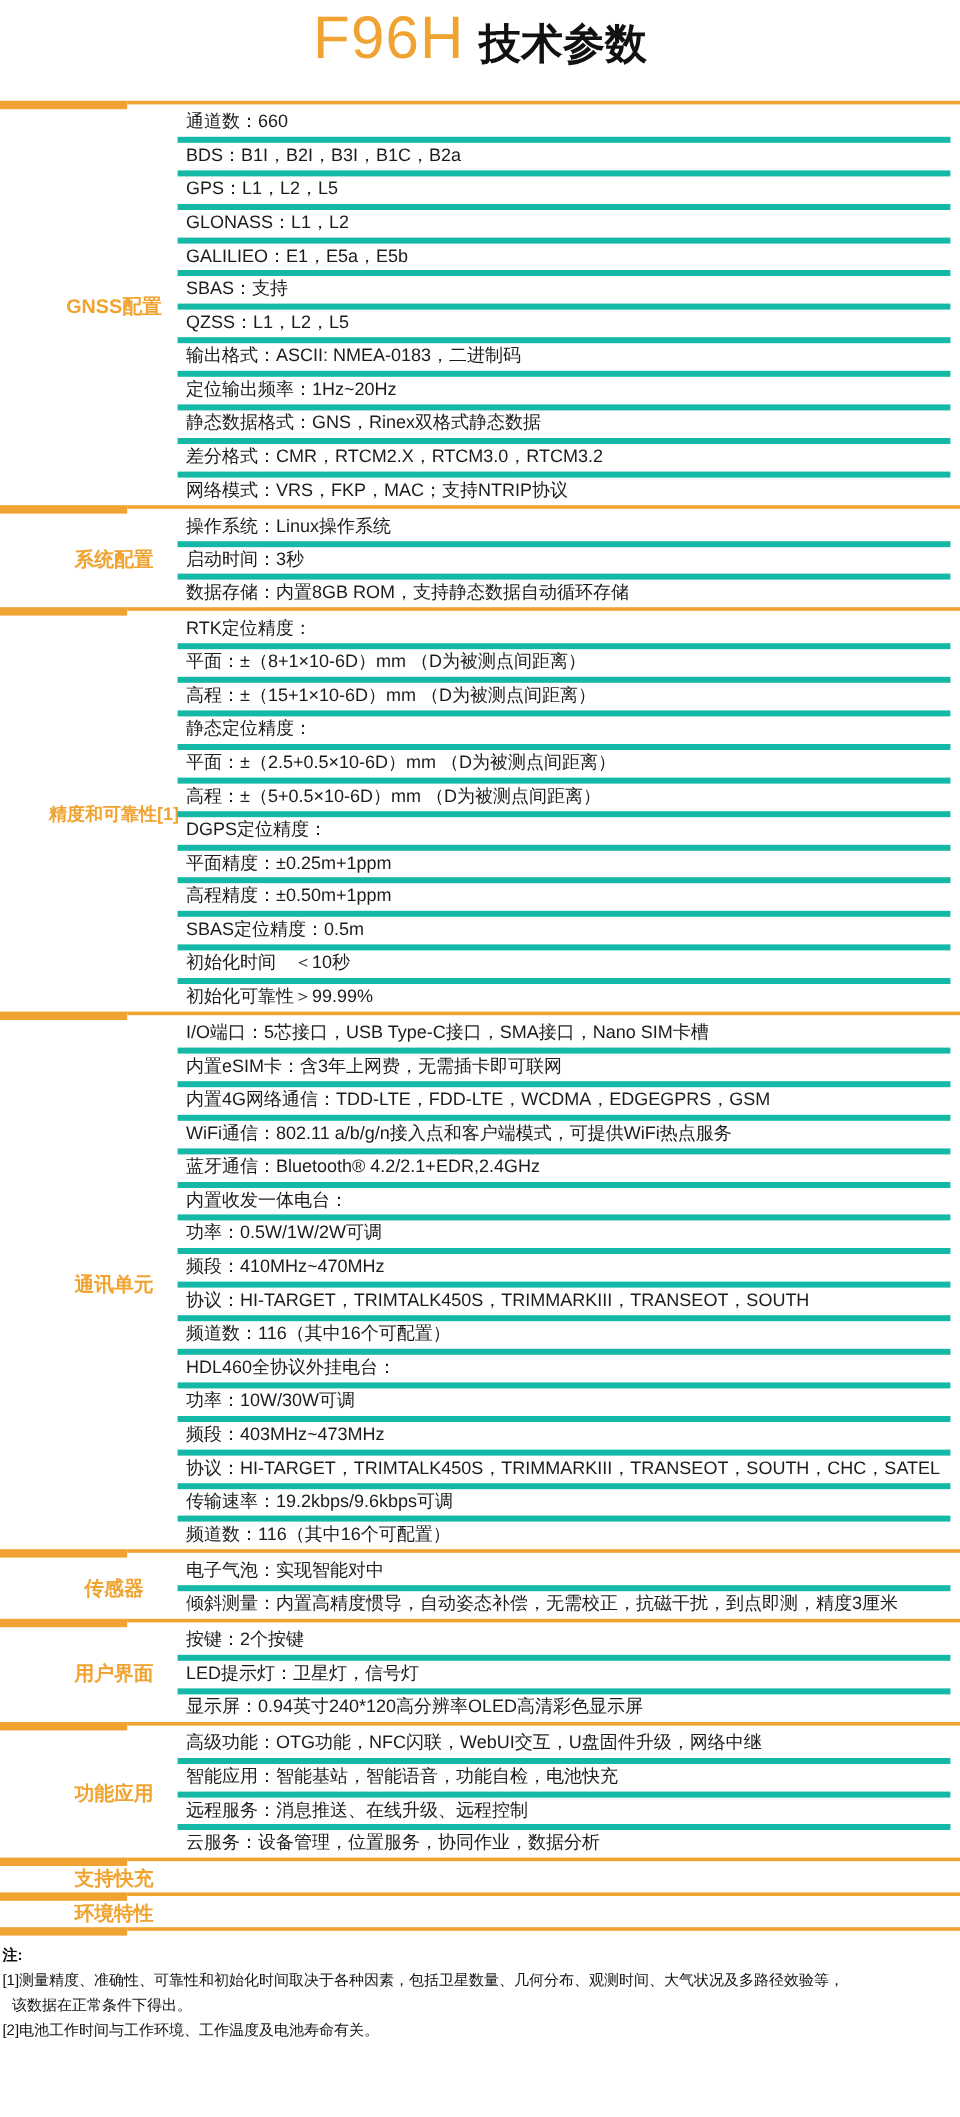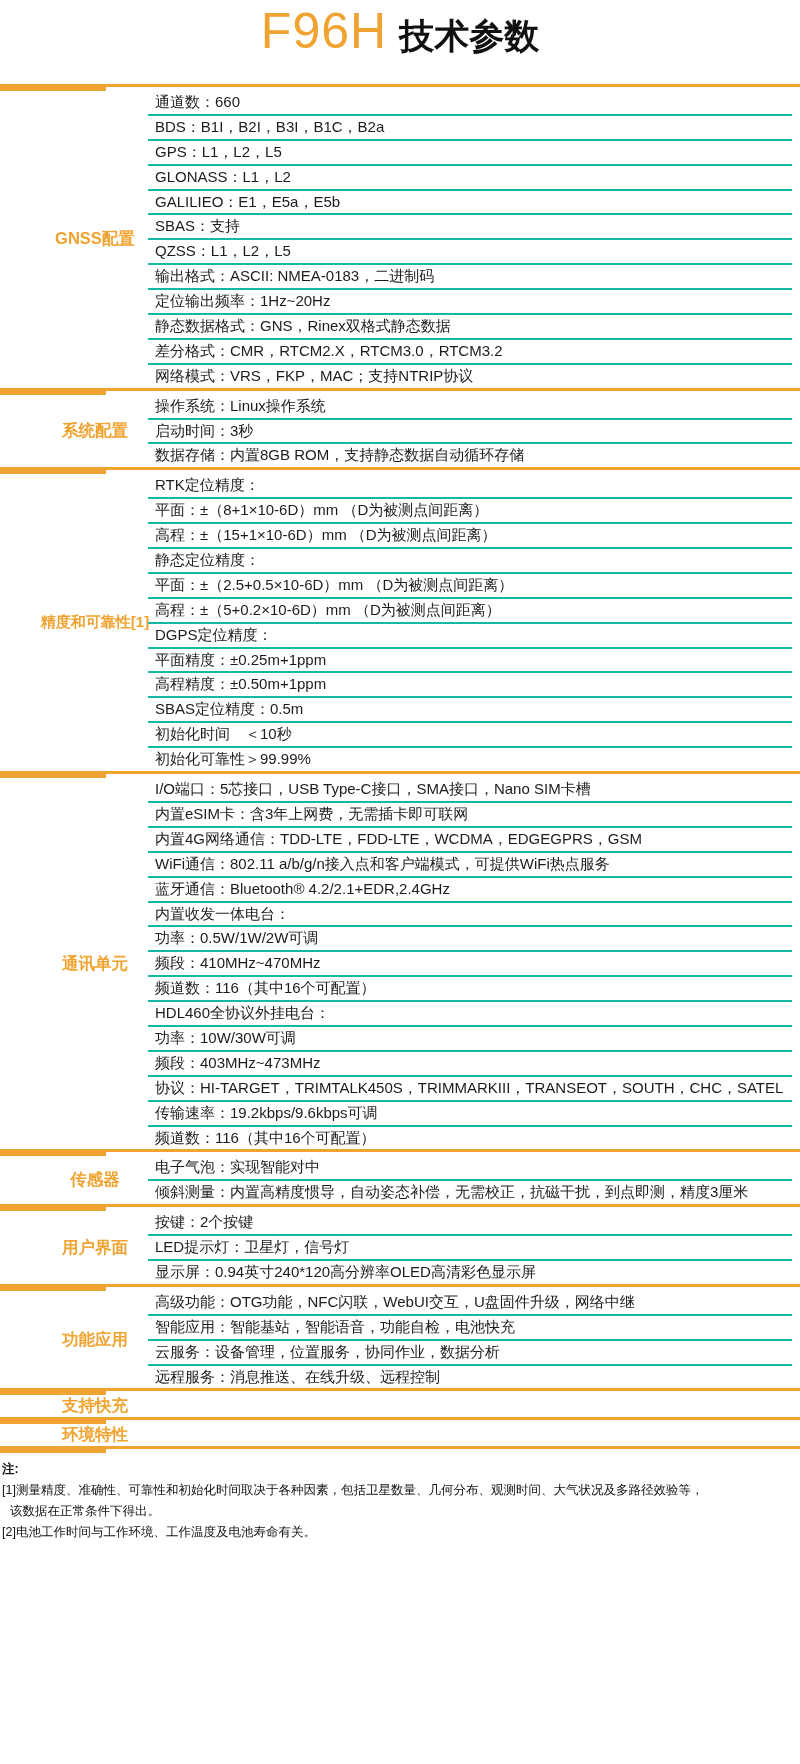--- a/index.html
+++ b/index.html
@@ -70,21 +70,21 @@
   }
   .row{
     height:22.9px;
     line-height:22.9px;
     font-size:15px;
     padding-left:7px;
     white-space:nowrap;
     overflow:hidden;
   }
   .row:not(:last-child){
-    border-bottom:2px solid #14b8a6;
+    border-bottom:5px solid #14b8a6;
   }
   
   .notes{
     padding:6px 4px 10px 2px;
     font-size:12.5px;
     line-height:21px;
     color:#111;
   }
   .notes .heading{font-weight:700;}
   .note-line{white-space:nowrap;overflow:hidden;}
@@ -137,21 +137,21 @@
       <div class="divider-line"></div>
     </div>
     <div class="section">
       <div class="label-col small">精度和可靠性[1]</div>
       <div class="rows-col">
         <div class="row">RTK定位精度：</div>
         <div class="row">平面：±（8+1×10-6D）mm （D为被测点间距离）</div>
         <div class="row">高程：±（15+1×10-6D）mm （D为被测点间距离）</div>
         <div class="row">静态定位精度：</div>
         <div class="row">平面：±（2.5+0.5×10-6D）mm （D为被测点间距离）</div>
-        <div class="row">高程：±（5+0.2×10-6D）mm （D为被测点间距离）</div>
+        <div class="row">高程：±（5+0.5×10-6D）mm （D为被测点间距离）</div>
         <div class="row">DGPS定位精度：</div>
         <div class="row">平面精度：±0.25m+1ppm</div>
         <div class="row">高程精度：±0.50m+1ppm</div>
         <div class="row">SBAS定位精度：0.5m</div>
         <div class="row">初始化时间　＜10秒</div>
         <div class="row">初始化可靠性＞99.99%</div>
       </div>
     </div>
     <div class="divider">
       <div class="divider-thick"></div>
@@ -161,20 +161,21 @@
       <div class="label-col">通讯单元</div>
       <div class="rows-col">
         <div class="row">I/O端口：5芯接口，USB Type-C接口，SMA接口，Nano SIM卡槽</div>
         <div class="row">内置eSIM卡：含3年上网费，无需插卡即可联网</div>
         <div class="row">内置4G网络通信：TDD-LTE，FDD-LTE，WCDMA，EDGEGPRS，GSM</div>
         <div class="row">WiFi通信：802.11 a/b/g/n接入点和客户端模式，可提供WiFi热点服务</div>
         <div class="row">蓝牙通信：Bluetooth® 4.2/2.1+EDR,2.4GHz</div>
         <div class="row">内置收发一体电台：</div>
         <div class="row">功率：0.5W/1W/2W可调</div>
         <div class="row">频段：410MHz~470MHz</div>
+        <div class="row">协议：HI-TARGET，TRIMTALK450S，TRIMMARKIII，TRANSEOT，SOUTH</div>
         <div class="row">频道数：116（其中16个可配置）</div>
         <div class="row">HDL460全协议外挂电台：</div>
         <div class="row">功率：10W/30W可调</div>
         <div class="row">频段：403MHz~473MHz</div>
         <div class="row">协议：HI-TARGET，TRIMTALK450S，TRIMMARKIII，TRANSEOT，SOUTH，CHC，SATEL</div>
         <div class="row">传输速率：19.2kbps/9.6kbps可调</div>
         <div class="row">频道数：116（其中16个可配置）</div>
       </div>
     </div>
     <div class="divider">
@@ -202,22 +203,22 @@
     </div>
     <div class="divider">
       <div class="divider-thick"></div>
       <div class="divider-line"></div>
     </div>
     <div class="section">
       <div class="label-col">功能应用</div>
       <div class="rows-col">
         <div class="row">高级功能：OTG功能，NFC闪联，WebUI交互，U盘固件升级，网络中继</div>
         <div class="row">智能应用：智能基站，智能语音，功能自检，电池快充</div>
+        <div class="row">远程服务：消息推送、在线升级、远程控制</div>
         <div class="row">云服务：设备管理，位置服务，协同作业，数据分析</div>
-        <div class="row">远程服务：消息推送、在线升级、远程控制</div>
       </div>
     </div>
     <div class="divider">
       <div class="divider-thick"></div>
       <div class="divider-line"></div>
     </div>
     <div class="section">
       <div class="label-col">支持快充</div>
     </div>
     <div class="divider">

